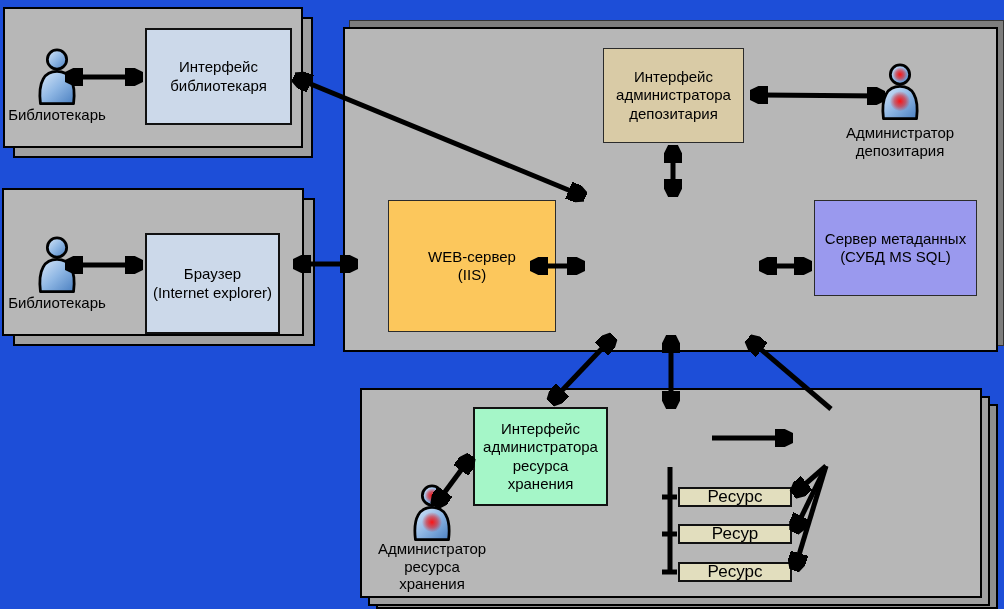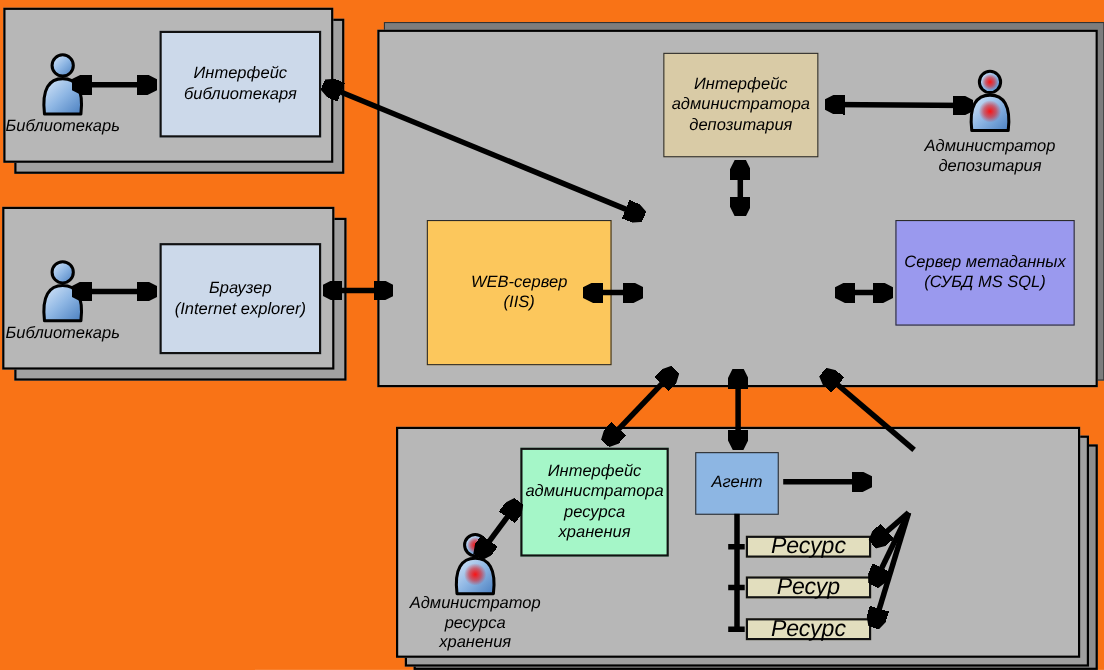--- a/index.html
+++ b/index.html
@@ -1,36 +1,36 @@
 <!DOCTYPE html>
 <html style="--container_gray: #b7b7b7; --container_shadow: #a0a0a0; --container_shadow2: #8e8e8e; --container_top_shadow: #7d7d7d; --lightblue: #ccd9ea; --yellow: #fcc75c; --green: #2f9c63; --purple: #9a99ee; --tan: #d9cba6; --mint: #a5f6c8; --agent_blue: #8db6e3; --resource_beige: #e2debe; --arrow_black: #000000; --person_blue: #6b9bd2; --admin_glow_red: #ff1a1a;"><head>
 <meta charset="utf-8">
 <style>
   html,body{margin:0;padding:0;background:#fff;}
   .canvas{
     position:relative;width:1004px;height:609px;overflow:hidden;
-    font-family:"Liberation Sans",sans-serif;color:#000;background:#f97316;font-style:italic;
+    font-family:"Liberation Sans",sans-serif;color:#000;background:#1d4ed8;
   }
   .gbox{position:absolute;background:var(--container_gray);border:2px solid #000;box-sizing:border-box;}
   .gback{background:var(--container_shadow);}
   .gback2{background:var(--container_shadow2);}
   .gtop{background:var(--container_top_shadow);border:1px solid #333;}
   .node{
     position:absolute;box-sizing:border-box;border:1.5px solid #2b2b2b;
     display:flex;align-items:center;justify-content:center;text-align:center;
     white-space:pre-line;font-size:15px;line-height:1.22;
   }
   .lightblue{background:var(--lightblue);border:2px solid #111;}
   .yellow{background:var(--yellow);margin-left:28px;}
   .green{background:var(--green);}
   .purple{background:var(--purple);}
   .tan{background:var(--tan);}
   .mint{background:var(--mint);border:2px solid #111;}
   .agent{background:var(--agent_blue);}
-  .beige{background:var(--resource_beige);border:2px solid #111;font-size:21px;}
+  .beige{background:var(--resource_beige);border:2px solid #111;font-size:17px;}
   .actor-label{
     position:absolute;text-align:center;white-space:pre-line;
     font-size:15px;line-height:1.18;
   }
   .person{position:absolute;}
   svg.arrows{position:absolute;left:0;top:0;width:1004px;height:609px;pointer-events:none;}
   svg.arrows line, svg.arrows path{stroke:var(--arrow_black);stroke-width:5;fill:none;}
 </style>
 </head>
 <body>
@@ -45,34 +45,33 @@
 
   <div class="gbox gtop" style="left:349px;top:20px;width:655px;height:326px"></div>
   <div class="gbox" style="left:343px;top:27px;width:655px;height:325px"></div>
 
   <div class="gbox gback2" style="left:376px;top:404px;width:622px;height:205px"></div>
   <div class="gbox gback" style="left:368px;top:396px;width:622px;height:210px"></div>
   <div class="gbox" style="left:360px;top:388px;width:622px;height:210px"></div>
 
   <div class="node lightblue" style="left:145px;top:28px;width:147px;height:97px">Интерфейс
 библиотекаря</div>
-  <div class="node lightblue" style="left:145px;top:221px;width:147px;height:101px">Браузер
+  <div class="node lightblue" style="left:145px;top:233px;width:135px;height:101px">Браузер
 (Internet explorer)</div>
   <div class="node yellow" style="left:360px;top:200px;width:168px;height:132px">WEB-сервер
 (IIS)</div>
   <div class="node purple" style="left:814px;top:200px;width:163px;height:96px">Сервер метаданных
 (СУБД MS SQL)</div>
   <div class="node tan" style="left:603px;top:48px;width:141px;height:95px">Интерфейс
 администратора
 депозитария</div>
   <div class="node mint" style="left:473px;top:407px;width:135px;height:99px">Интерфейс
 администратора
 ресурса
 хранения</div>
-  <div class="node agent" style="left:632px;top:411px;width:76px;height:57px">Агент</div>
   <div class="node beige" style="left:678px;top:487px;width:114px;height:20px">Ресурс</div>
   <div class="node beige" style="left:678px;top:524px;width:114px;height:20px">Ресур</div>
   <div class="node beige" style="left:678px;top:562px;width:114px;height:20px">Ресурс</div>
 
   <svg class="person" style="left:34px;top:47px" width="46" height="60" viewBox="0 0 50 64">
     <path d="M7,61 C4,36 12,26 25,26 C38,26 46,36 43,61 Z" fill="url(#pg)" stroke="#000" stroke-width="3" stroke-linejoin="round"></path>
     <circle cx="25" cy="13" r="10.5" fill="url(#pg)" stroke="#000" stroke-width="3"></circle>
   </svg>
   <div class="actor-label" style="left:0px;top:106px;width:114px">Библиотекарь</div>
 

